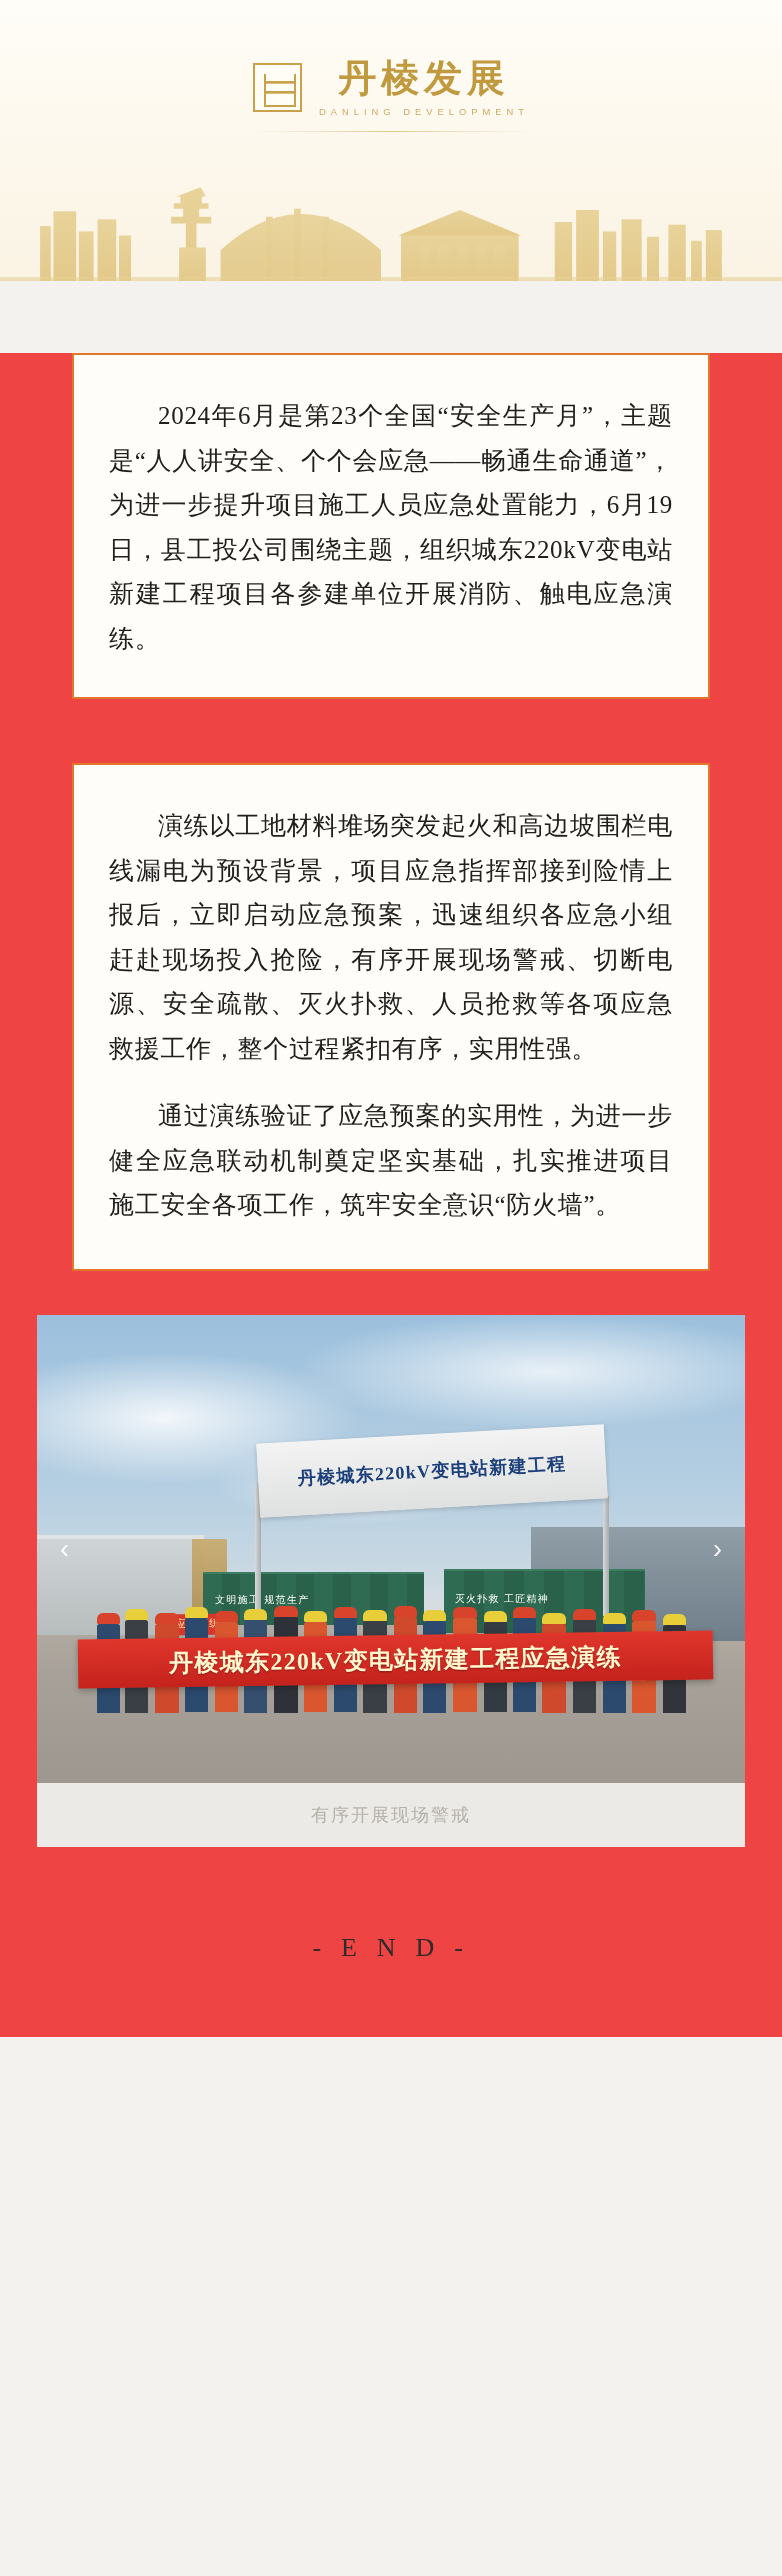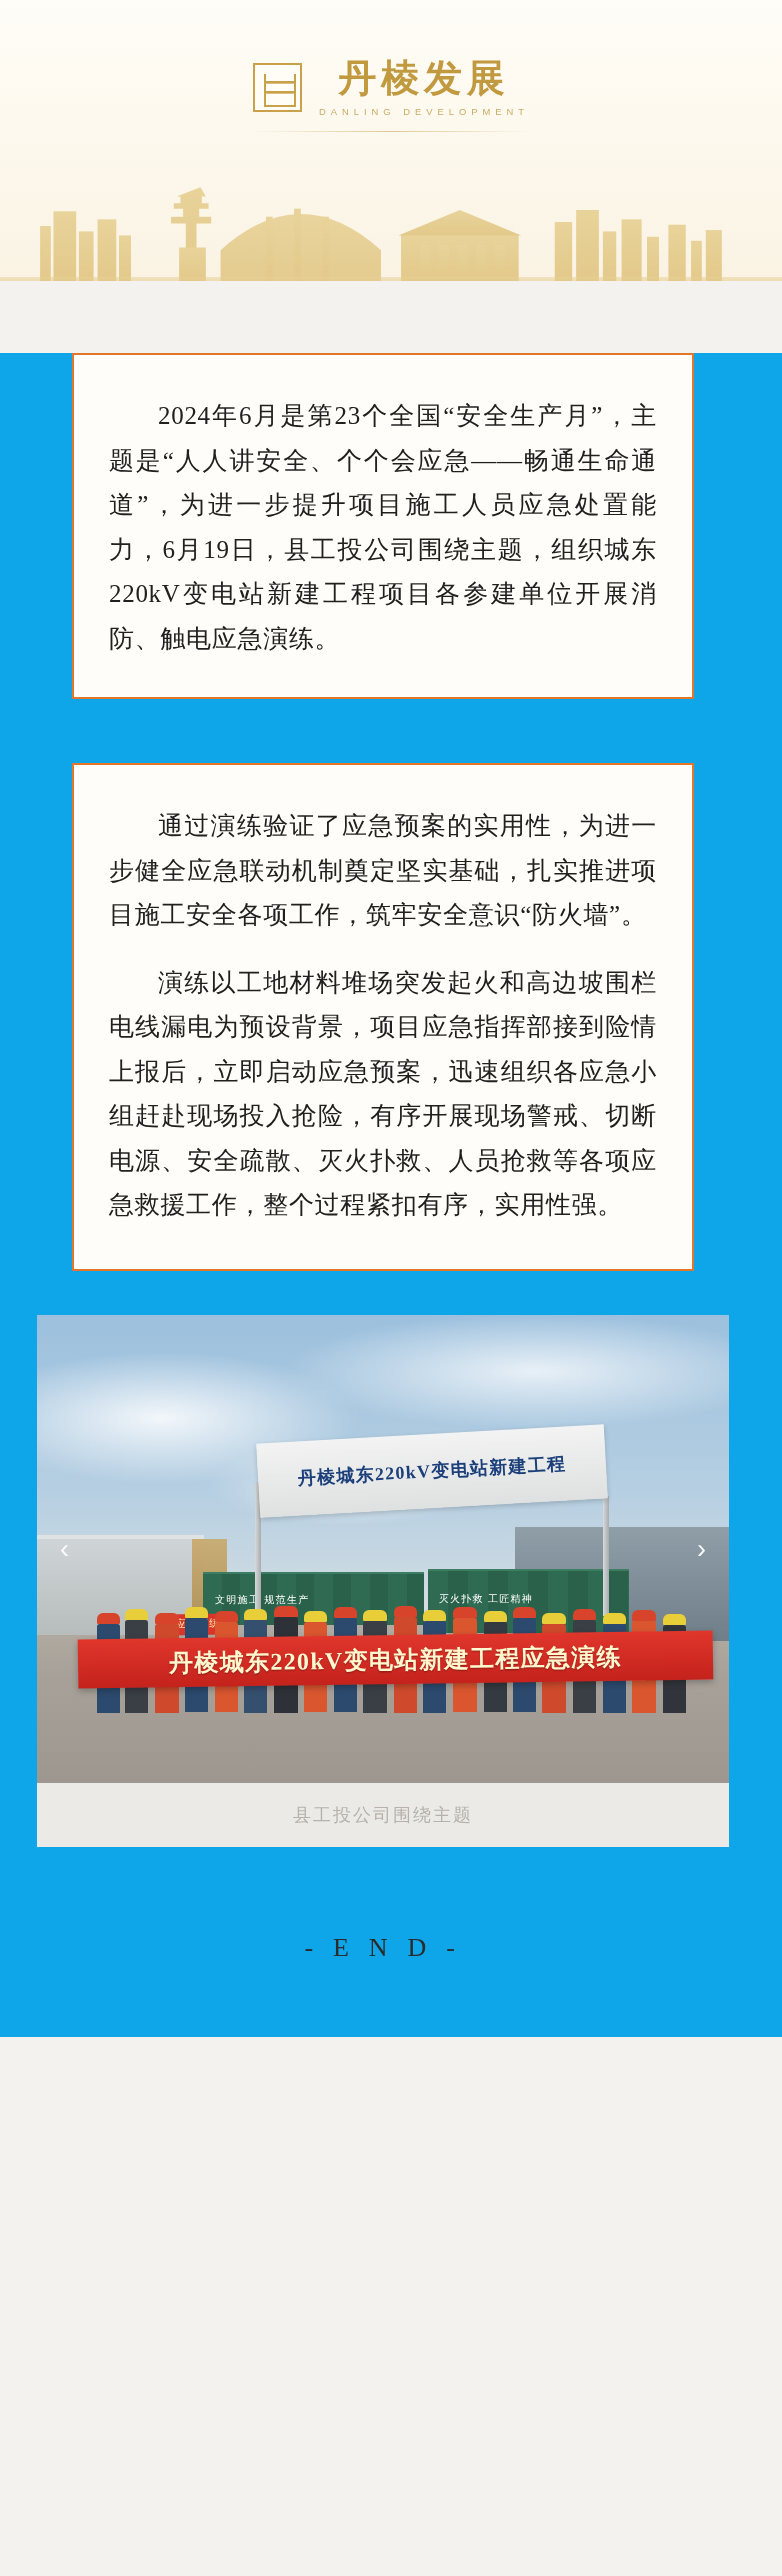--- a/index.html
+++ b/index.html
@@ -72,22 +72,22 @@
     width: 281px; height: 0.7px;
     background: linear-gradient(90deg, rgba(201,161,74,0) 0%, rgba(201,161,74,.55) 50%, rgba(201,161,74,0) 100%);
   }
   
   .skyline { position: absolute; left: 0; bottom: 0; width: 782px; height: 134px; }
 
   
   .page {
     position: relative;
     width: 782px;
-    background: #0ea5e9;
-    padding: 0 16px 0 0;
+    background: #ef4444;
+    padding: 0 0 0 0;
   }
   .card {
     margin: 0 72px 0 72px;
     background: #fffdf9;
     border: 2px solid #e2762a;
     position: relative;
   }
   .card.first { margin-top: 72px; padding: 39px 35px 36px 35px; }
   .card.second { margin-top: 64px; padding: 39px 35px 41px 35px; }
   p.para {
@@ -297,22 +297,22 @@
   </svg>
 </div>
 
 <div class="page">
 
   <div class="card first">
     <p class="para">2024年6月是第23个全国“安全生产月”，主题是“人人讲安全、个个会应急——畅通生命通道”，为进一步提升项目施工人员应急处置能力，6月19日，县工投公司围绕主题，组织城东220kV变电站新建工程项目各参建单位开展消防、触电应急演练。</p>
   </div>
 
   <div class="card second">
+    <p class="para">演练以工地材料堆场突发起火和高边坡围栏电线漏电为预设背景，项目应急指挥部接到险情上报后，立即启动应急预案，迅速组织各应急小组赶赴现场投入抢险，有序开展现场警戒、切断电源、安全疏散、灭火扑救、人员抢救等各项应急救援工作，整个过程紧扣有序，实用性强。</p>
     <p class="para">通过演练验证了应急预案的实用性，为进一步健全应急联动机制奠定坚实基础，扎实推进项目施工安全各项工作，筑牢安全意识“防火墙”。</p>
-    <p class="para">演练以工地材料堆场突发起火和高边坡围栏电线漏电为预设背景，项目应急指挥部接到险情上报后，立即启动应急预案，迅速组织各应急小组赶赴现场投入抢险，有序开展现场警戒、切断电源、安全疏散、灭火扑救、人员抢救等各项应急救援工作，整个过程紧扣有序，实用性强。</p>
   </div>
 
   <div class="photo-block">
     <div class="sky"></div>
     <div class="ground"></div>
 
     <div class="wall-left"></div>
     <div class="wall-right"></div>
     <div class="tower"></div>
 
@@ -416,17 +416,17 @@
     </div>
 
     <div class="banner">
       <span>丹棱城东220kV变电站新建工程应急演练</span>
     </div>
 
     <div class="arrow left">‹</div>
     <div class="arrow right">›</div>
   </div>
 
-  <div class="slide-hint">县工投公司围绕主题</div>
+  <div class="slide-hint">有序开展现场警戒</div>
 
   <div class="end">- E N D -</div>
 </div>
 
 
 </body></html>

